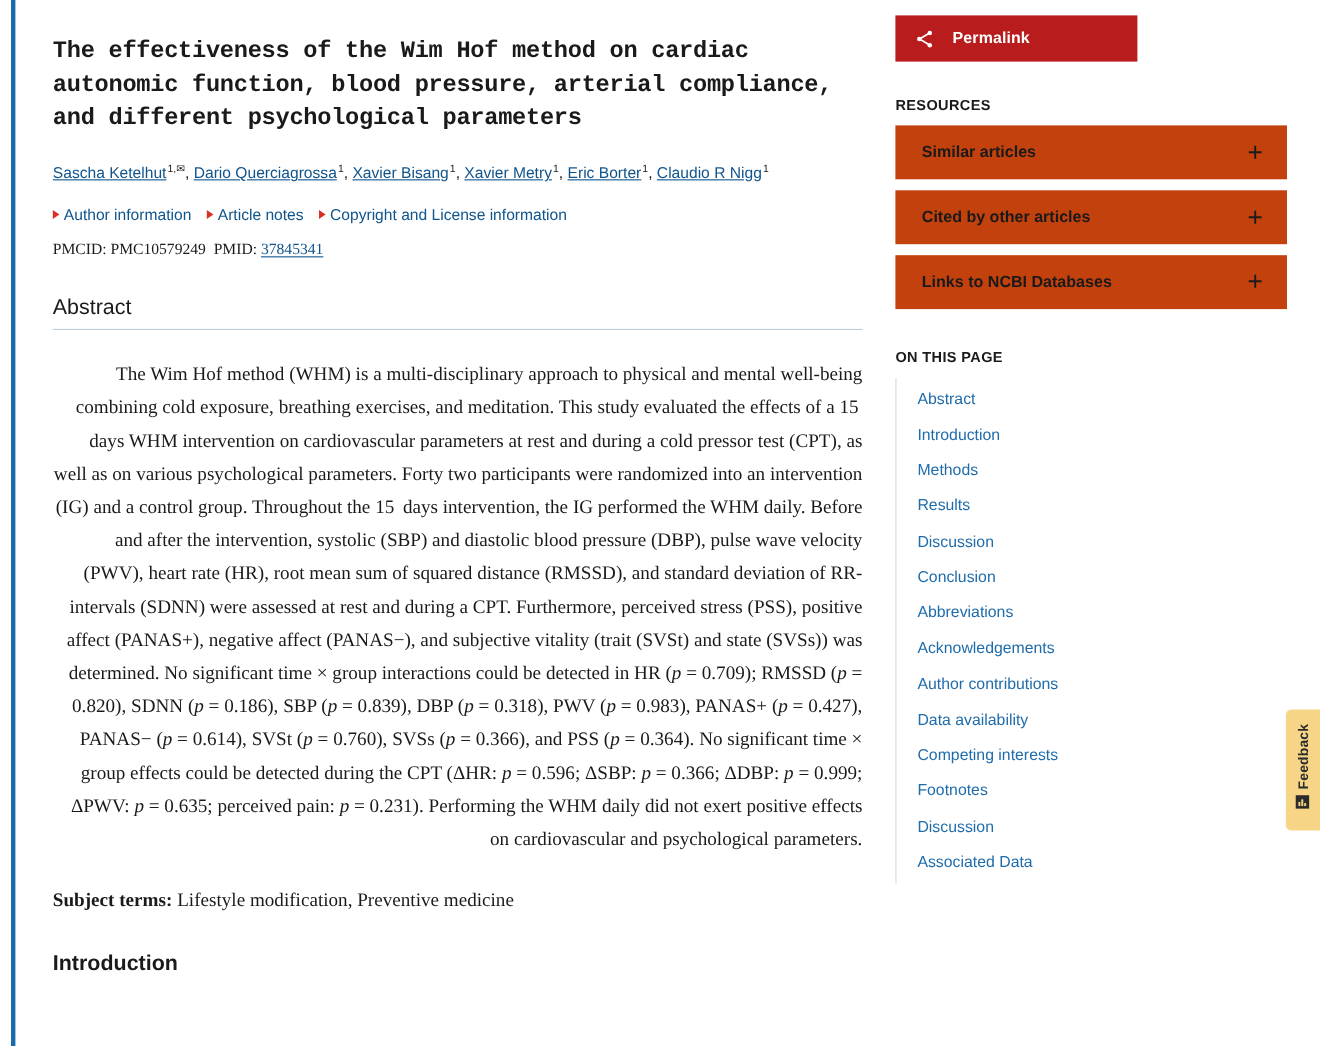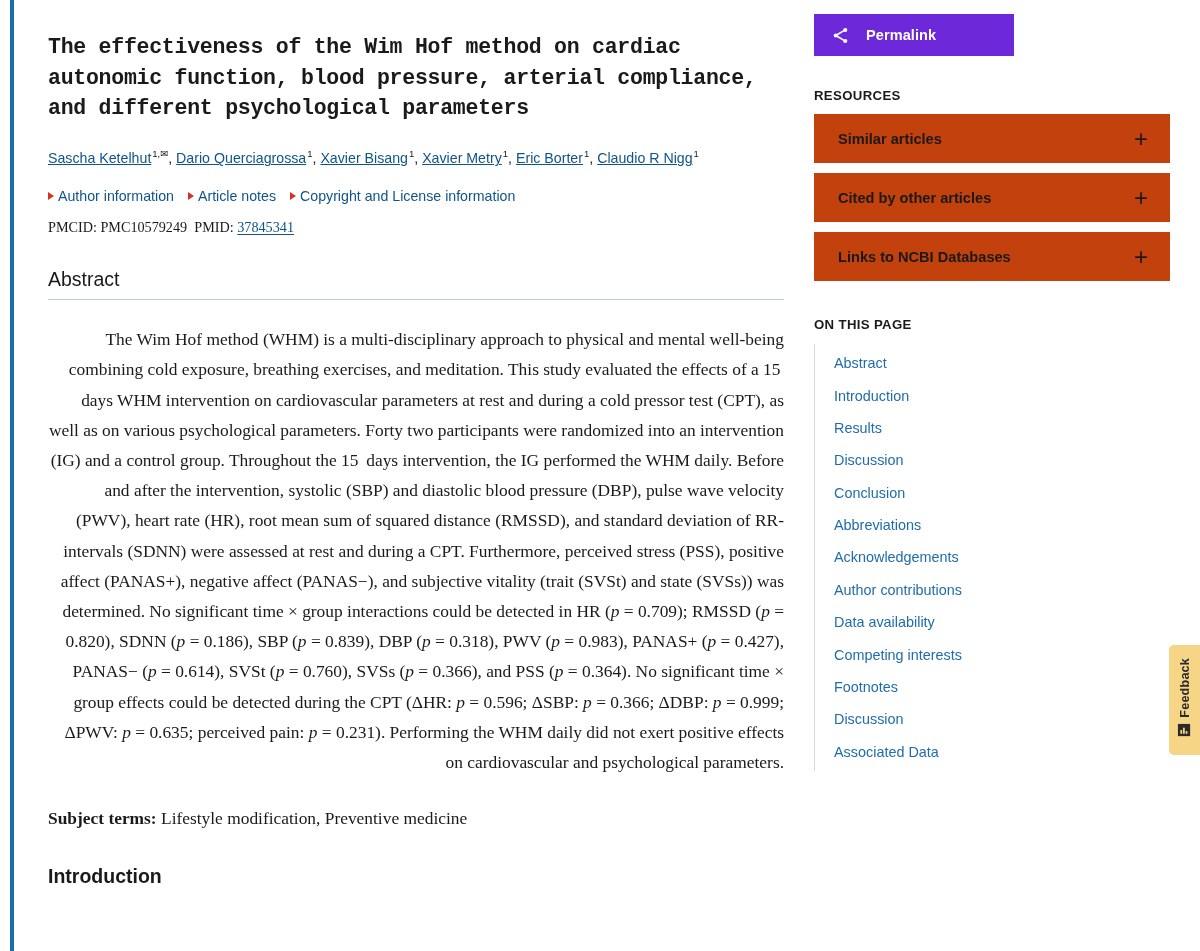--- a/index.html
+++ b/index.html
@@ -139,24 +139,24 @@
   
   .sidebar {
     position: absolute;
     left: 814px; top: 0;
     width: 356px;
   }
 
   .permalink-btn {
     display: flex;
     align-items: center;
-    width: 200px;
+    width: 220px;
     height: 42px;
     margin-top: 14px;
-    background: #6d28d9;
+    background: #b91c1c;
     border: none;
     cursor: pointer;
     padding: 0;
   }
   .permalink-btn .share-ico {
     width: 52px;
     display: flex;
     align-items: center;
     justify-content: center;
   }
@@ -311,20 +311,21 @@
         <span class="acc-label">Links to NCBI Databases</span>
         <span class="acc-plus">+</span>
       </div>
     </div>
 
     <div class="otp-heading">ON THIS PAGE</div>
 
     <nav class="otp-list">
       <a class="otp-item" href="#">Abstract</a>
       <a class="otp-item" href="#">Introduction</a>
+      <a class="otp-item" href="#">Methods</a>
       <a class="otp-item" href="#">Results</a>
       <a class="otp-item" href="#">Discussion</a>
       <a class="otp-item" href="#">Conclusion</a>
       <a class="otp-item" href="#">Abbreviations</a>
       <a class="otp-item" href="#">Acknowledgements</a>
       <a class="otp-item" href="#">Author contributions</a>
       <a class="otp-item" href="#">Data availability</a>
       <a class="otp-item" href="#">Competing interests</a>
       <a class="otp-item" href="#">Footnotes</a>
       <a class="otp-item" href="#">Discussion</a>

